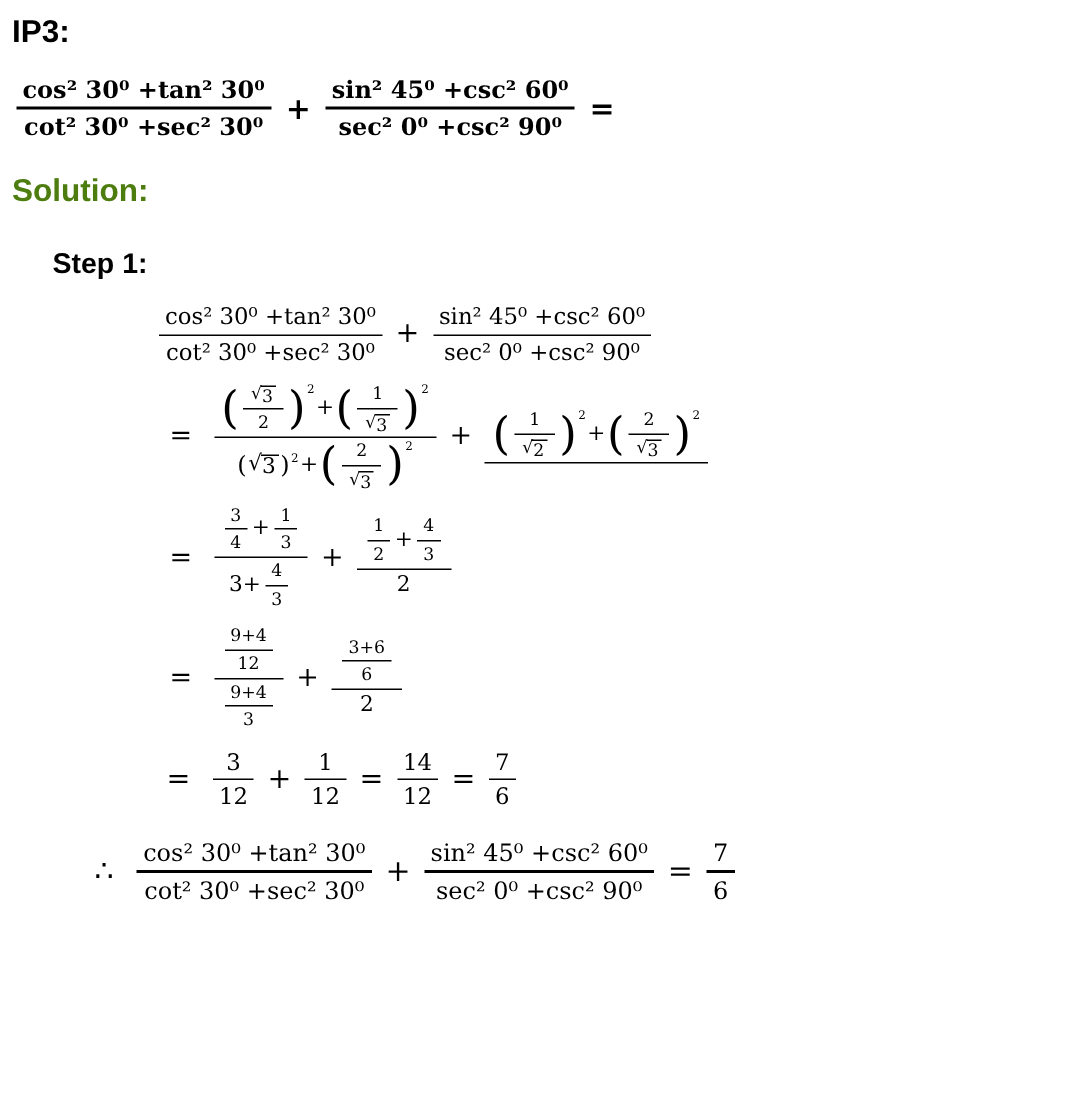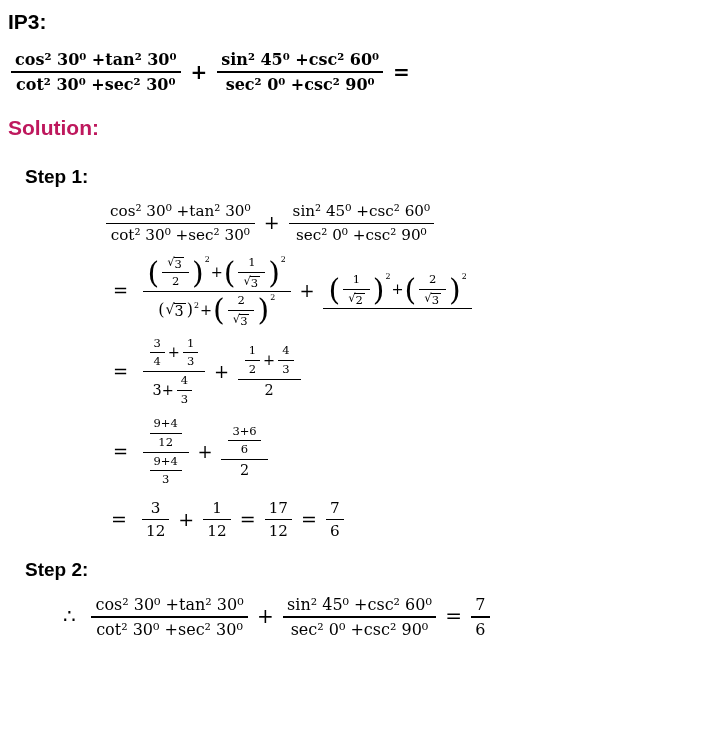--- a/index.html
+++ b/index.html
@@ -4,21 +4,21 @@
 <style>
   html,body { margin:0; padding:0; background:#ffffff; }
   .page {
     position:relative; width:725px; height:738px; box-sizing:border-box;
     background:#ffffff; padding:10px 6px 0 8px; overflow:hidden;
     color:#000000;
   }
   .h-sans { font-family:"Liberation Sans","DejaVu Sans",sans-serif; font-weight:bold; margin:0; }
   h1.ip3       { font-size:21px; margin:0 0 16px 0; }
   h2.solution  { font-size:21px; margin:0 0 26px 0; }
-  h3.step      { font-size:19px; margin:0 0 14px 17px; }
+  h3.step      { font-size:19px; margin:0 0 14px 27px; }
   h3.step2gap  { margin-top:4px; }
 
   
   .math-line {
     display:flex; align-items:center;
     font-family:"DejaVu Serif","Liberation Serif",serif;
     color:#000; line-height:1.25;
   }
   .math-line .mx { white-space:pre; }
   .problem { font-weight:bold; }
@@ -71,21 +71,21 @@
         <span class="num">
           <span class="mx">sin² 45⁰ +csc² 60⁰</span>
         </span>
         <span class="den">
           <span class="mx">sec² 0⁰ +csc² 90⁰</span>
         </span>
       </span>
       <span class="mx"> =</span>
     </div>
 
-  <h2 class="h-sans solution" style="color: #be185d;">Solution:</h2>
+  <h2 class="h-sans solution" style="color: #4d7c0f;">Solution:</h2>
 
   <h3 class="h-sans step">Step 1:</h3>
 
   <div class="math-line l0">
       <span class="mfrac">
         <span class="num">
           <span class="mx">cos² 30⁰ +tan² 30⁰</span>
         </span>
         <span class="den">
           <span class="mx">cot² 30⁰ +sec² 30⁰</span>
@@ -335,38 +335,37 @@
         <span class="num">
           <span class="mx">1</span>
         </span>
         <span class="den">
           <span class="mx">12</span>
         </span>
       </span>
       <span class="mx"> = </span>
       <span class="mfrac">
         <span class="num">
-          <span class="mx">17</span>
+          <span class="mx">14</span>
         </span>
         <span class="den">
           <span class="mx">12</span>
         </span>
       </span>
       <span class="mx"> = </span>
       <span class="mfrac">
         <span class="num">
           <span class="mx">7</span>
         </span>
         <span class="den">
           <span class="mx">6</span>
         </span>
       </span>
     </div>
 
-  <h3 class="h-sans step step2gap">Step 2:</h3>
 
   <div class="math-line concl s2">
       <span class="mx">∴  </span>
       <span class="mfrac">
         <span class="num">
           <span class="mx">cos² 30⁰ +tan² 30⁰</span>
         </span>
         <span class="den">
           <span class="mx">cot² 30⁰ +sec² 30⁰</span>
         </span>

